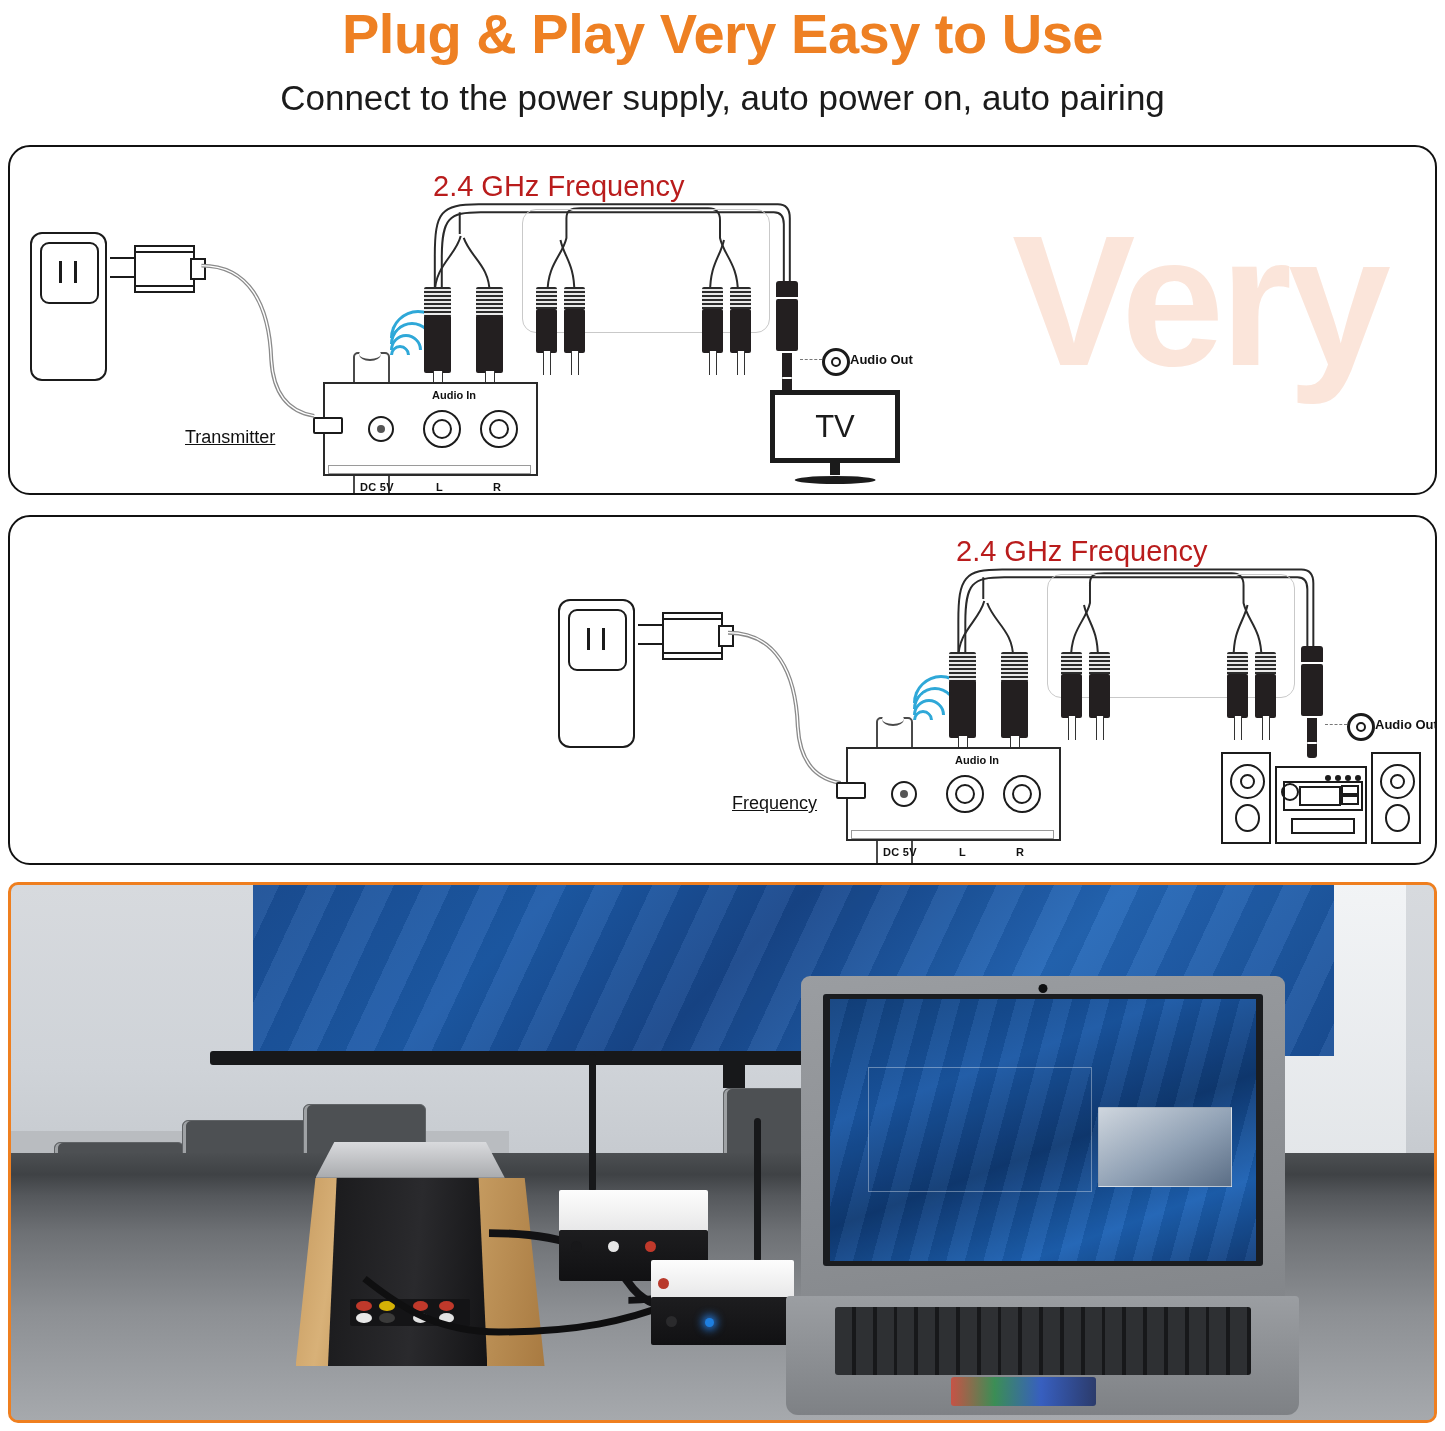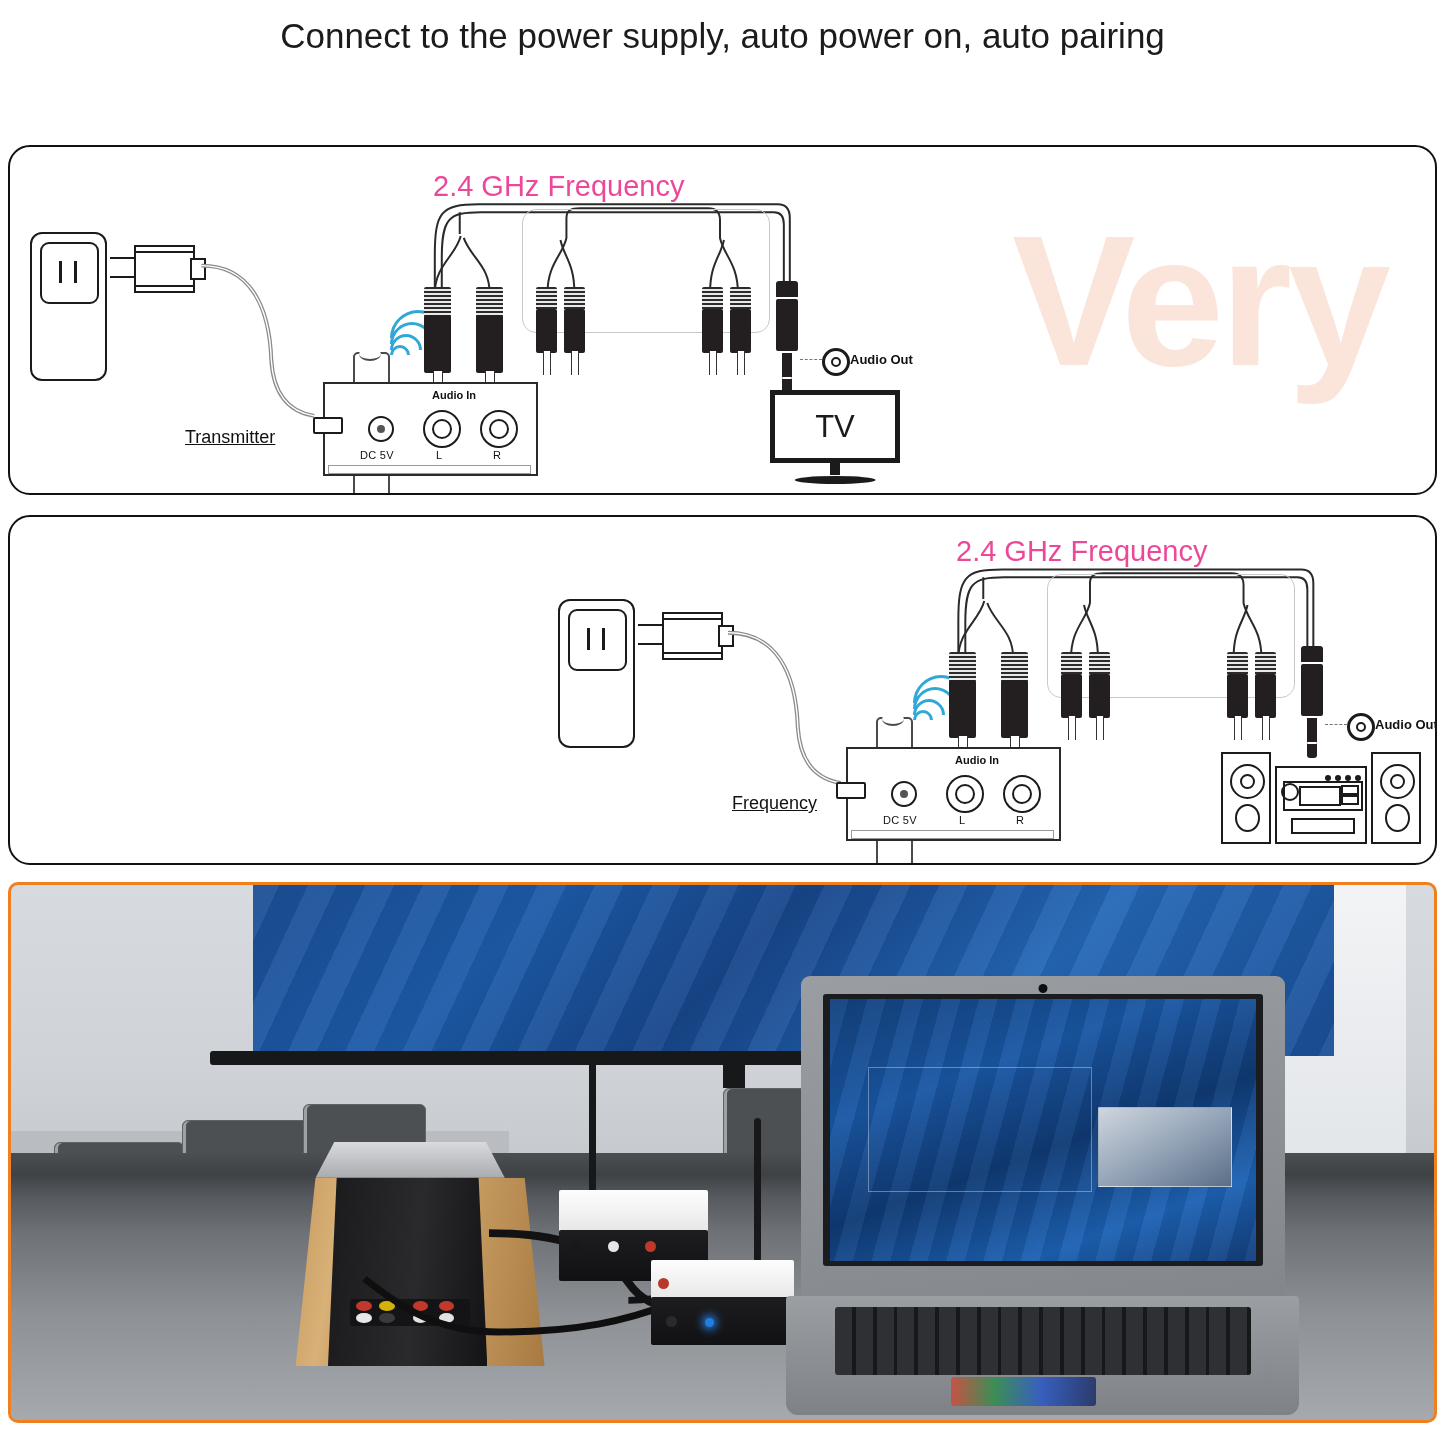--- a/index.html
+++ b/index.html
@@ -30,22 +30,22 @@
   }
   #wm-plug{right:48px;top:62px;}
   #wm-play{left:78px;top:60px;}
 
   
   .lay{position:absolute;left:0;top:0;width:100%;height:100%;}
 
   .lbl{position:absolute;color:#111;white-space:nowrap;}
   .lbl-big{font-size:18px;text-decoration:underline;}
   .lbl-mid{font-size:11px;font-weight:bold;}
-  .lbl-sm{font-size:11px;font-weight:normal;letter-spacing:.3px;}
-  .lbl-ghz{font-size:29px;color:#ec4899;}
+  .lbl-sm{font-size:11px;font-weight:bold;letter-spacing:.3px;margin-top:32px;}
+  .lbl-ghz{font-size:29px;color:#b91c1c;}
   .lbl-ao{font-size:13px;font-weight:bold;}
 
   
   .outlet{position:absolute;border:2px solid #1b1b1b;border-radius:12px;background:#fff;}
   .outlet-in{position:absolute;border:2px solid #1b1b1b;border-radius:9px;background:#fff;}
   .pin{position:absolute;background:#1b1b1b;}
 
   
   .adapter{position:absolute;border:2px solid #1b1b1b;background:#fff;}
   .prong{position:absolute;border-top:2px solid #1b1b1b;}
@@ -176,20 +176,21 @@
     background-image:
       repeating-linear-gradient(90deg,#2e3033 0 4.1%,#17181a 4.1%,#17181a 5%),
       repeating-linear-gradient(180deg,#2e3033 0 17%,#17181a 17%,#17181a 20%);}
   #laptop .tp{position:absolute;left:31%;top:91.5%;width:30%;height:6.5%;border-radius:3px;
     background:linear-gradient(90deg,#d24a3a,#2f8f4c 30%,#2a58c9 62%,#1c2e66);opacity:.85;}
 </style>
 </head>
 <body>
 
 <div class="hdr">
+  <div class="title">Plug &amp; Play Very Easy to Use</div>
   <div class="subtitle">Connect to the power supply, auto power on, auto pairing</div>
 </div>
 
 <div class="panel" id="panel-plug">
 
   <div class="wm" id="wm-plug">Very</div>
 
   <div class="lay">
 
     <div class="outlet" style="left:20px;top:85px;width:73px;height:145px;">

